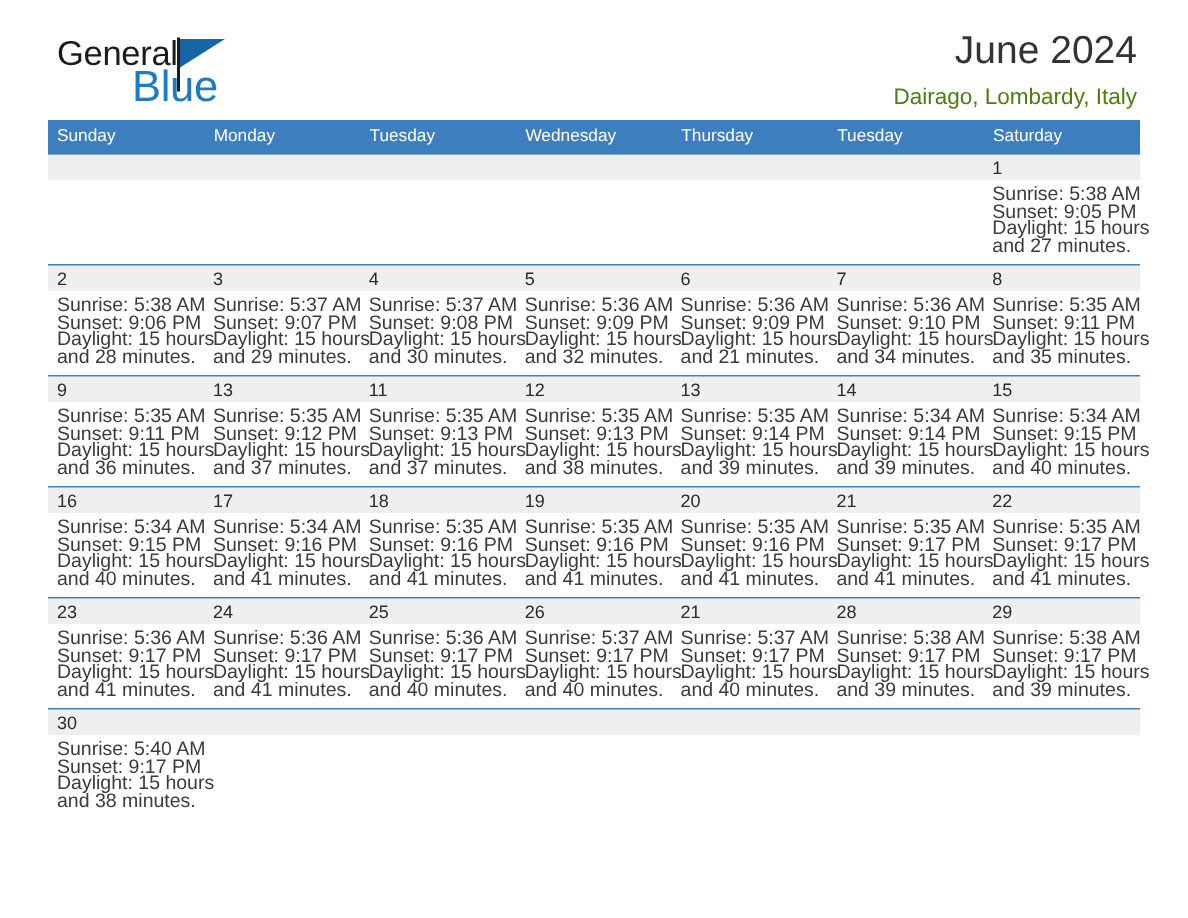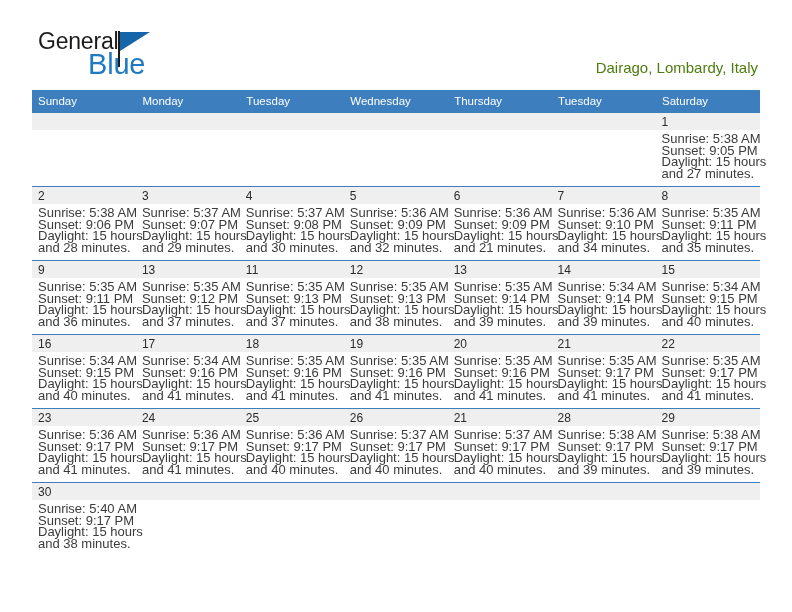--- a/index.html
+++ b/index.html
@@ -17,21 +17,21 @@
   .page {
     position: relative;
     width: 792px;
     height: 612px;
     box-sizing: border-box;
   }
 
   
   .top {
     display: flex;
-    align-items: flex-end;
+    align-items: center;
     justify-content: space-between;
     padding: 16px 34px 0 32px;
     box-sizing: border-box;
     height: 76px;
   }
   .brand {
     position: relative;
     width: 130px;
     height: 48px;
     line-height: 1;
@@ -83,21 +83,21 @@
   }
   .cal-sub {
     font-size: 15px;
     color: #4d7c0f;
     margin-top: 9px;
     white-space: nowrap;
   }
 
   
   .cal {
-    margin: 14px auto;
+    margin: 4px auto;
     width: 728px;
     border-collapse: collapse;
     table-layout: fixed;
   }
   .cal th {
     background: #3d7ebe;
     color: #ffffff;
     font-size: 11.5px;
     font-weight: normal;
     text-align: left;
@@ -146,20 +146,21 @@
   <div class="top">
 
     <div class="brand">
       <span class="brand-general">General</span>
       <span class="brand-staff"></span>
       <span class="brand-flag"></span>
       <span class="brand-blue">Blue</span>
     </div>
 
     <div class="titlewrap">
+      <div class="cal-title">June 2024</div>
       <div class="cal-sub">Dairago, Lombardy, Italy</div>
     </div>
 
   </div>
 
   <table class="cal">
     <thead>
       <tr>
         <th>Sunday</th>
         <th>Monday</th>

